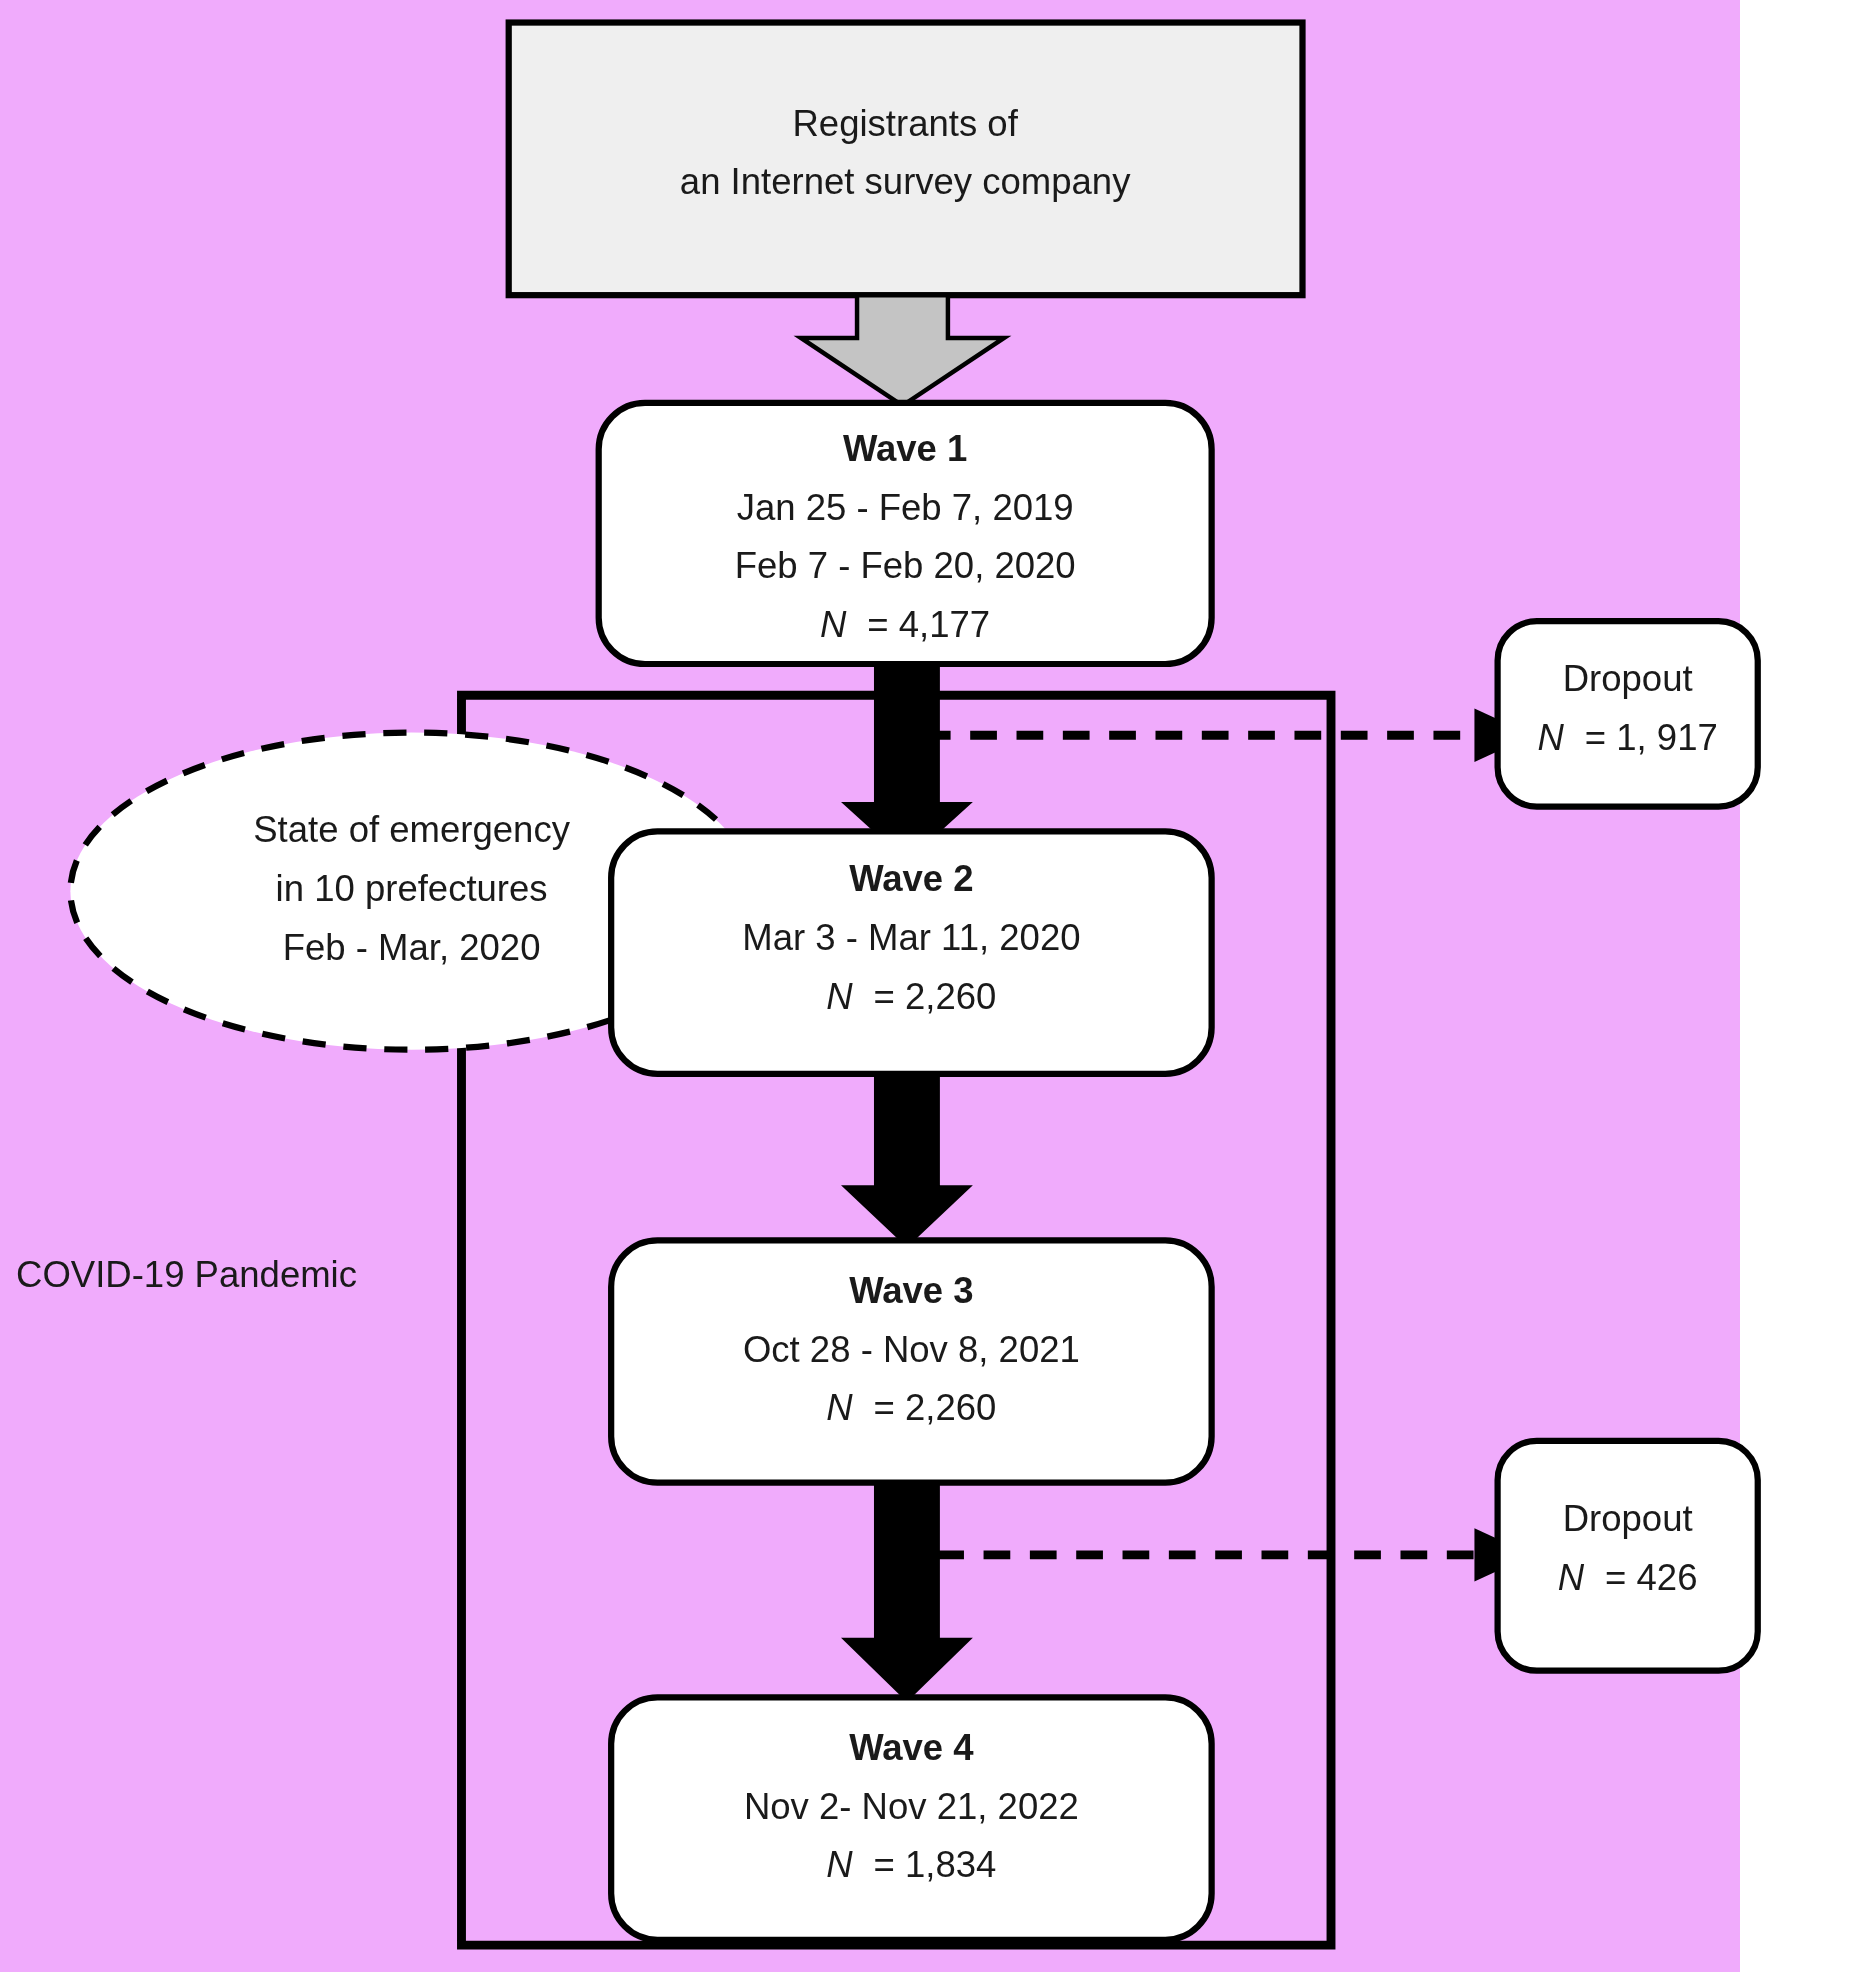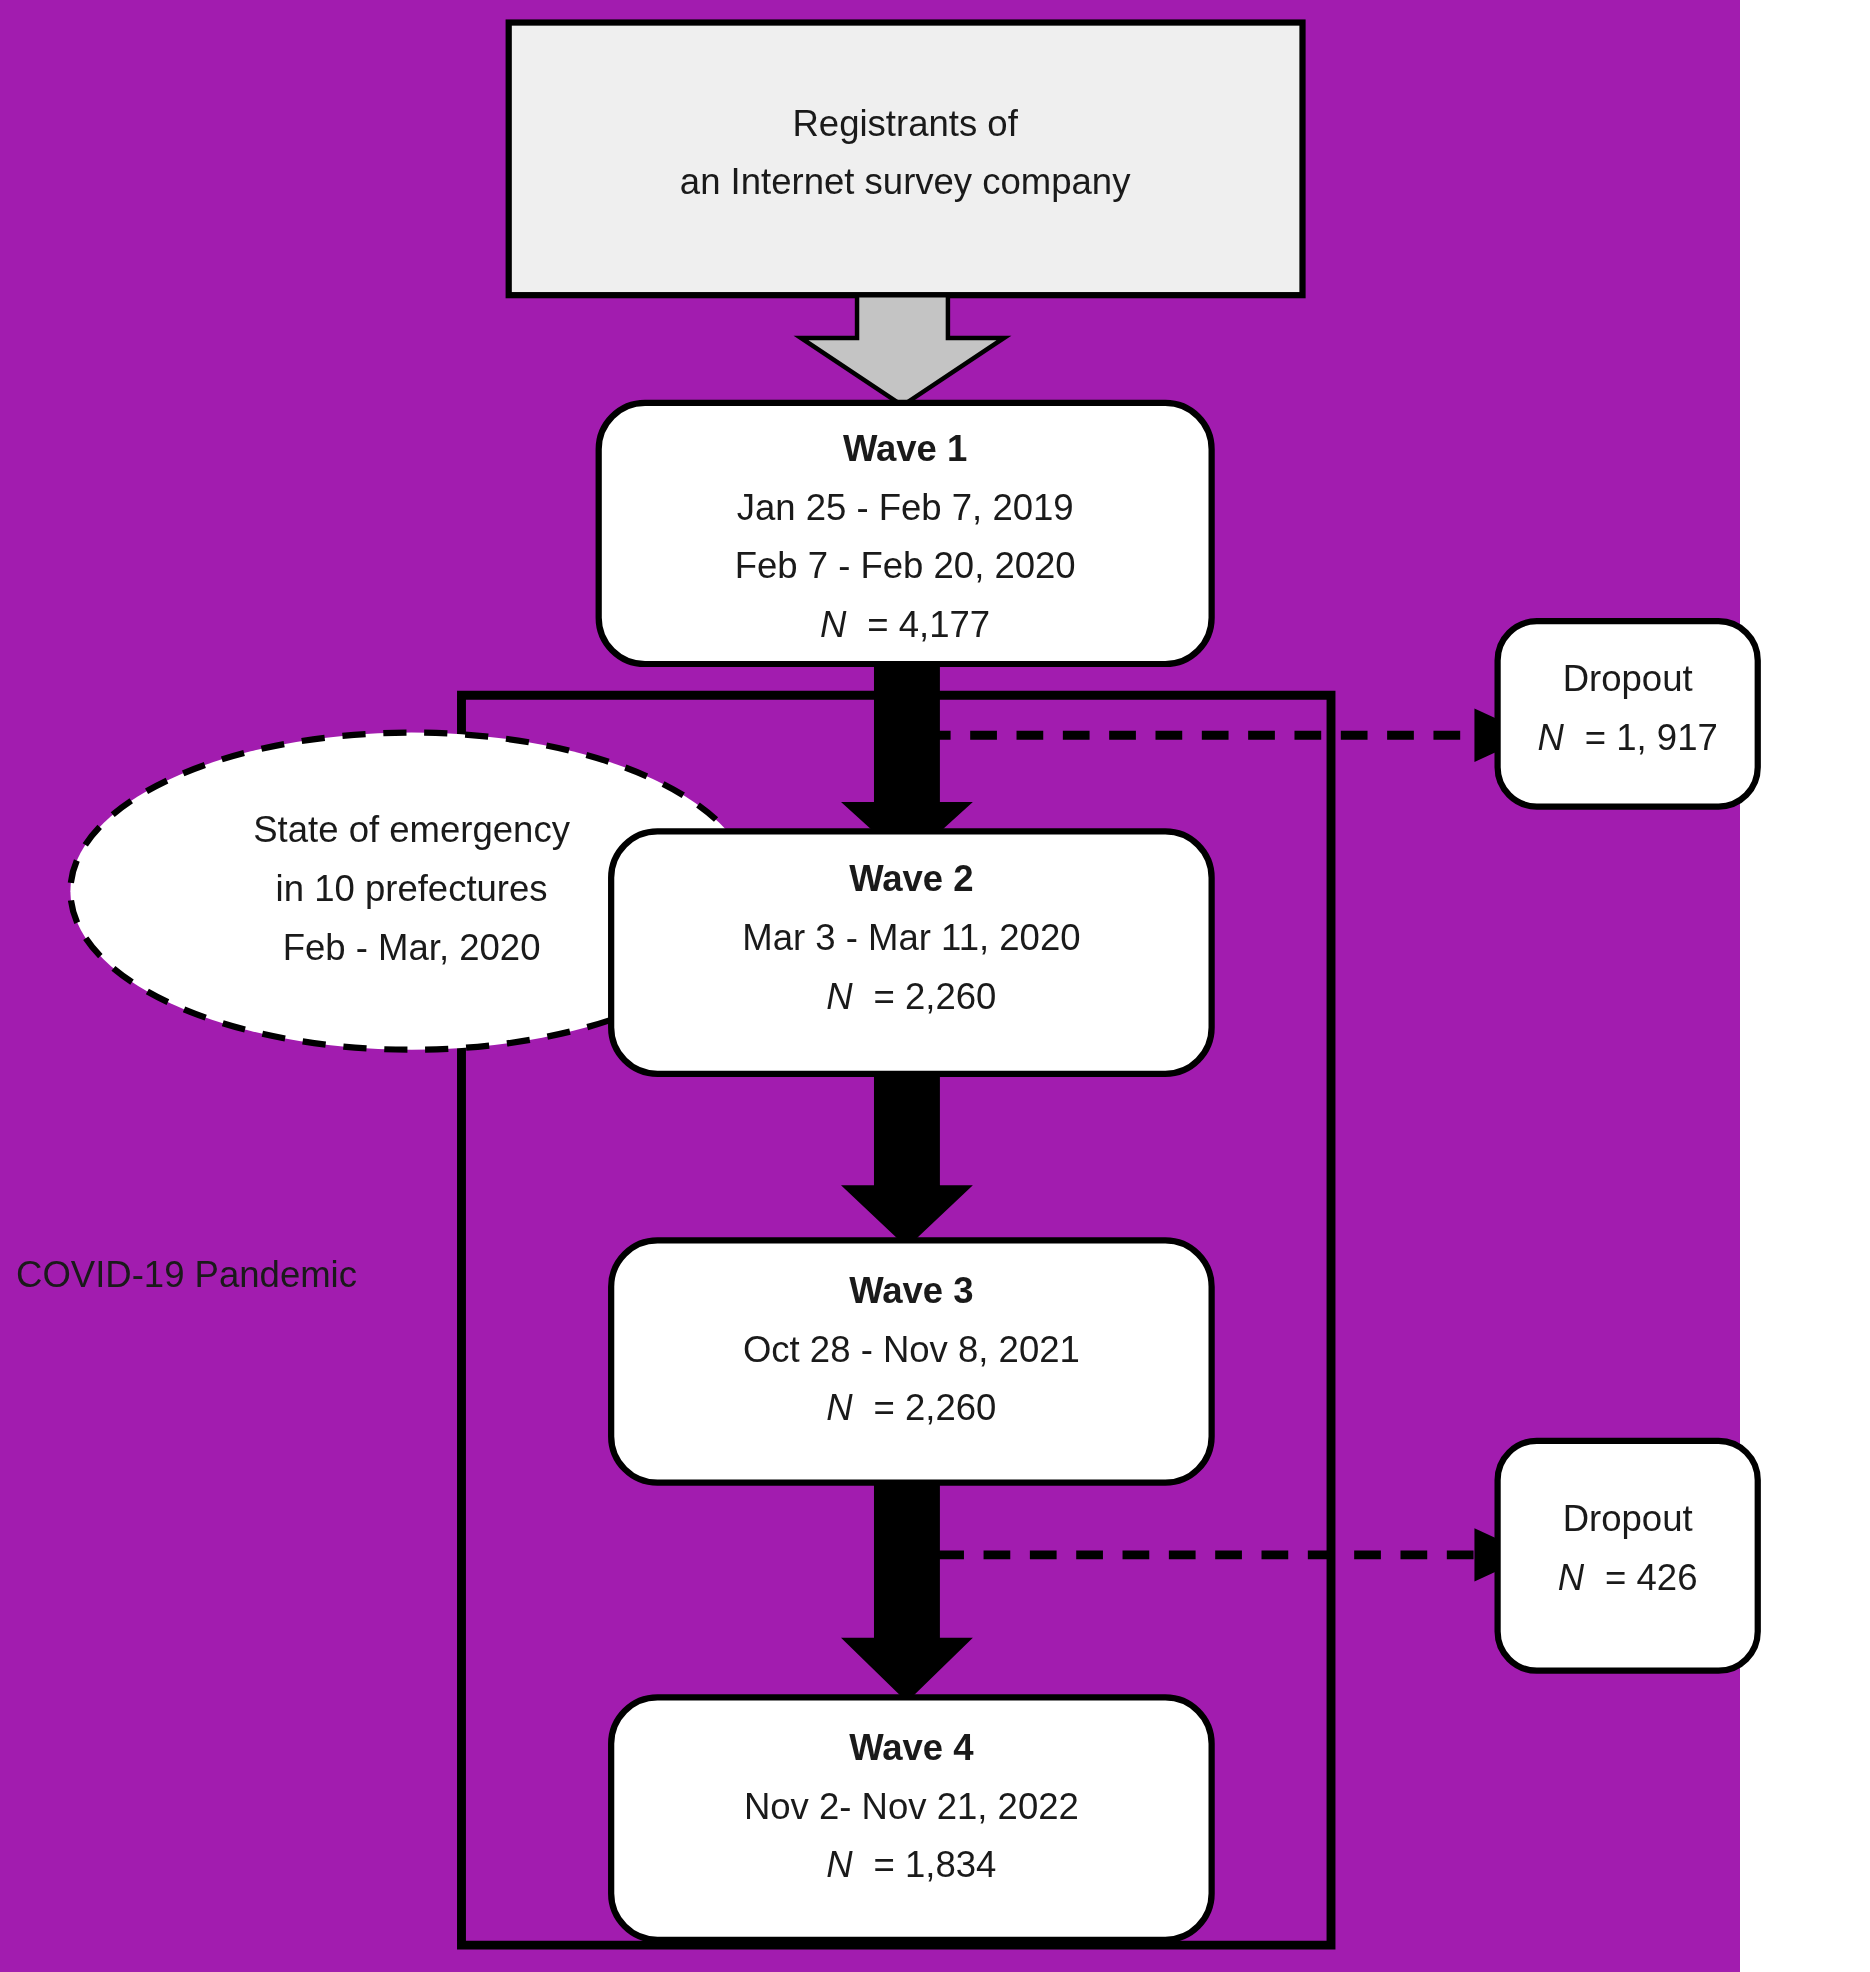--- a/index.html
+++ b/index.html
@@ -10,21 +10,21 @@
   body {
     width: 1870px;
     height: 1973px;
     font-family: "Liberation Sans", sans-serif;
     overflow: hidden;
   }
   #flowchart-root {
     position: relative;
     width: 1740px;
     height: 1973px;
-    background: #a21caf;
+    background: #f0abfc;
   }
   svg.diagram {
     position: absolute;
     top: 0;
     left: 0;
     width: 1870px;
     height: 1973px;
     display: block;
   }
   .box-text {

